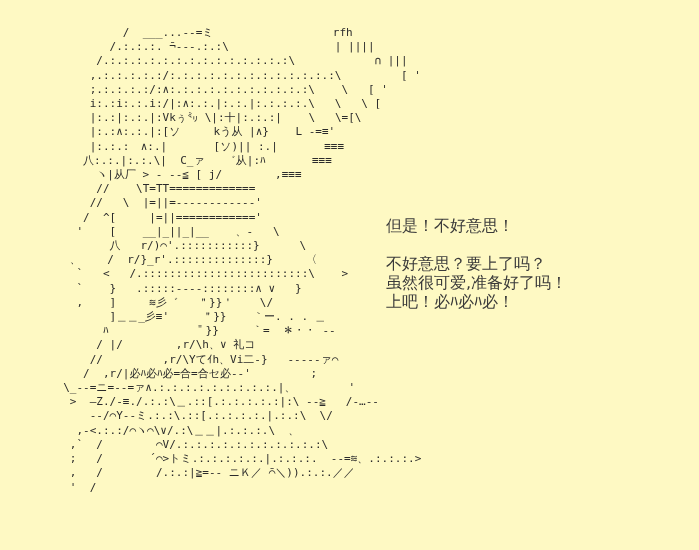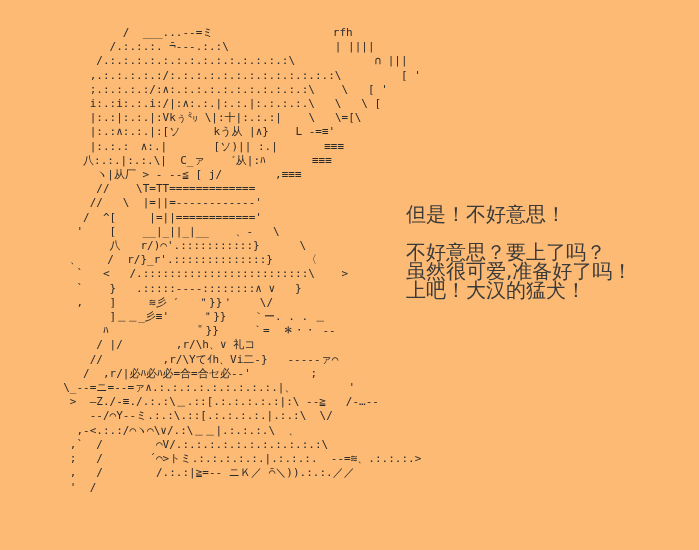--- a/index.html
+++ b/index.html
@@ -1,40 +1,39 @@
 <!DOCTYPE html>
 <html><head>
 <meta charset="utf-8">
 <style>
   html,body{margin:0;padding:0;background:#ffffff;}
   .canvas{
     position:relative;
     width:699px;height:550px;
-    background:#fdba74;
+    background:#fef9c3;
     overflow:hidden;
   }
   .aa{
     position:absolute;
     left:50px;top:26px;
     margin:0;
     font-family:"DejaVu Sans Mono","Liberation Mono",monospace;
     font-size:11px;
     line-height:14.2px;
     letter-spacing:0;
     color:#2b2b2b;
     white-space:pre;
   }
   .dialogue{
     position:absolute;
-    left:386px;top:205px;
+    left:386px;top:216px;
     font-family:"DejaVu Sans","Liberation Sans",sans-serif;
-    font-size:20px;
+    font-size:16px;
     line-height:19px;
     color:#3a3a3a;
-    margin-left:20px;
   }
   .dialogue .line{
     min-height:19px;
     white-space:pre;
   }
 </style>
 </head>
 <body>
 
 <div class="canvas">
@@ -71,16 +70,16 @@
    ,`  /        ⌒V/.:.:.:.:.:.:.:.:.:.:.:\
    ;   /       ´⌒&gt;トミ.:.:.:.:.:.|.:.:.:.  --=≋、.:.:.:.&gt;
    ,   /        /.:.:|≧=-- ニＫ／ ̄⌒＼)).:.:.／／
    '  /</pre>
 
   <div class="dialogue">
     <div class="line">但是！不好意思！</div>
     <div class="line"></div>
     <div class="line">不好意思？要上了吗？</div>
     <div class="line">虽然很可爱,准备好了吗！</div>
-    <div class="line">上吧！大汉的猛犬！</div>
+    <div class="line">上吧！必ﾊ必ﾊ必！</div>
   </div>
 
 </div>
 
 </body></html>

